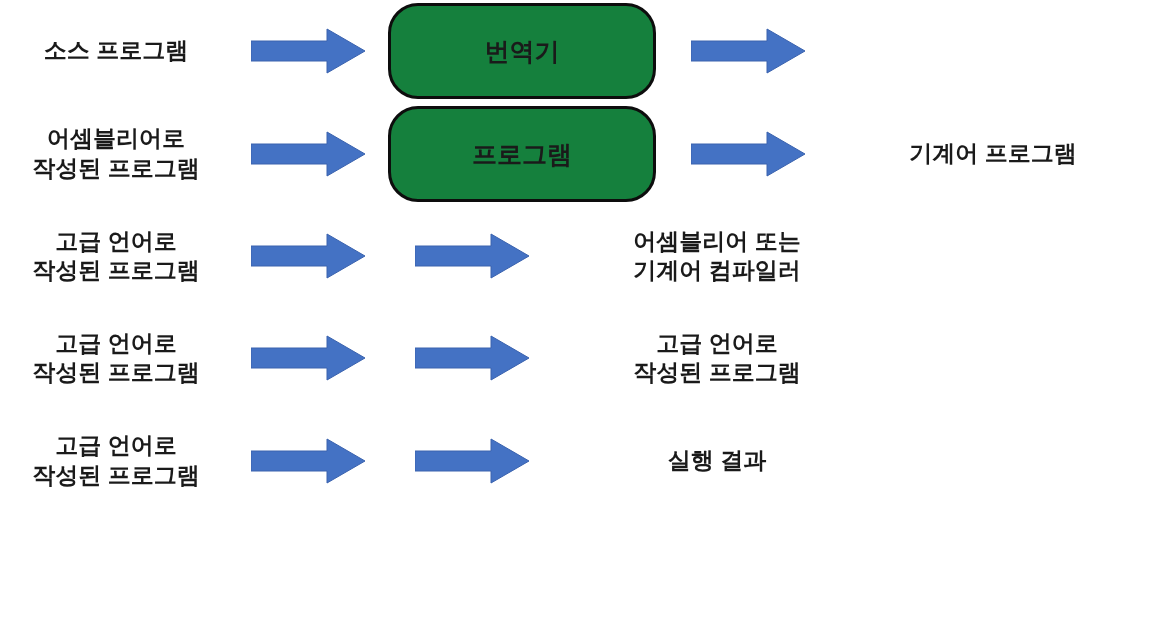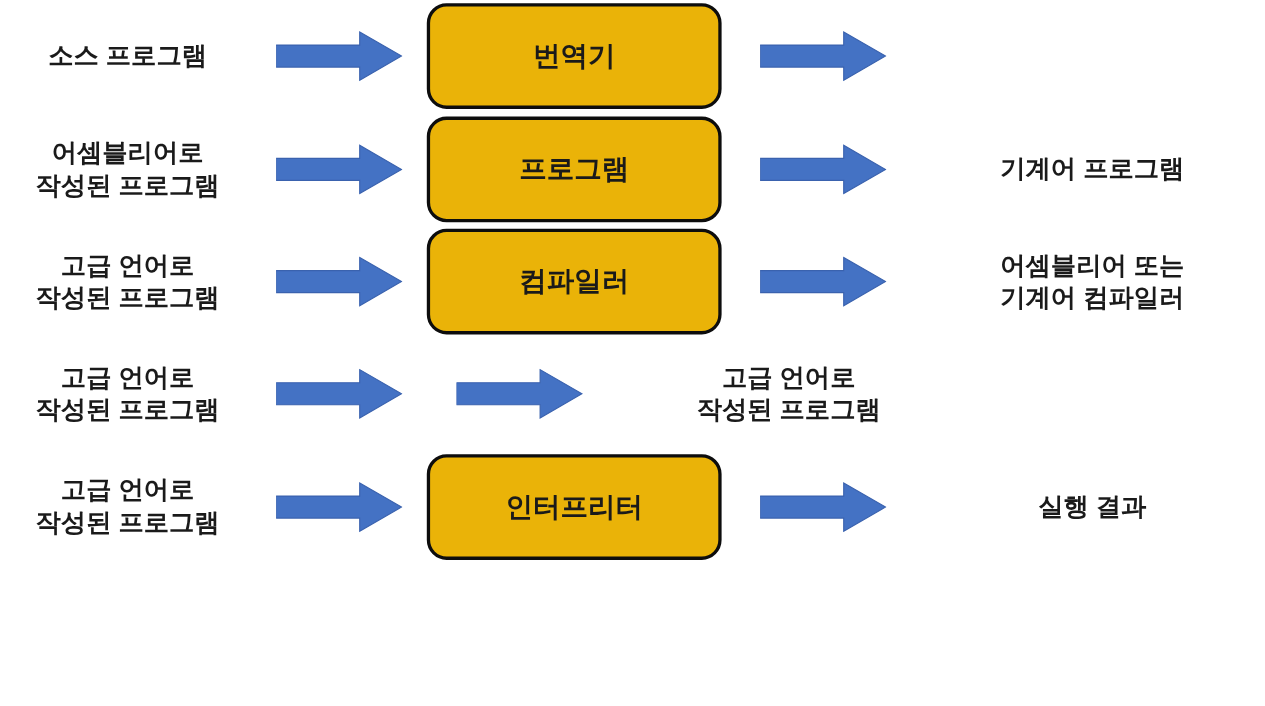--- a/index.html
+++ b/index.html
@@ -37,23 +37,23 @@
     letter-spacing: 0px;
   }
   .input-cell  { width: 232px; }
   .arrow-cell  { width: 152px; }
   .box-cell    { width: 276px; }
   .arrow-cell2 { width: 176px; }
   .output-cell { width: 314px; }
   .processor-box {
     width: 268px;
     height: 96px;
-    background: #eab308;
+    background: #15803d;
     border: 3px solid #0d0d0d;
-    border-radius: 18px;
+    border-radius: 30px;
     display: flex;
     align-items: center;
     justify-content: center;
   }
   .processor-box .label {
     font-size: 25px;
   }
   .arrow-svg { display: block; }
 </style>
 </head>
@@ -110,25 +110,20 @@
   <div class="flow-row">
     <div class="cell input-cell">
       <span class="label">고급 언어로
 작성된 프로그램</span>
     </div>
     <div class="cell arrow-cell">
       <svg class="arrow-svg" width="115" height="46" viewBox="0 0 115 46">
         <polygon points="0,13 76,13 76,1 114,23 76,45 76,33 0,33" stroke="#3A62AE" stroke-width="1" fill="#4472C4"></polygon>
       </svg>
     </div>
-    <div class="cell box-cell">
-      <div class="processor-box">
-        <span class="label">컴파일러</span>
-      </div>
-    </div>
     <div class="cell arrow-cell2">
       <svg class="arrow-svg" width="115" height="46" viewBox="0 0 115 46">
         <polygon points="0,13 76,13 76,1 114,23 76,45 76,33 0,33" stroke="#3A62AE" stroke-width="1" fill="#4472C4"></polygon>
       </svg>
     </div>
     <div class="cell output-cell">
       <span class="label">어셈블리어 또는
 기계어 컴파일러</span>
     </div>
   </div>
@@ -157,25 +152,20 @@
   <div class="flow-row">
     <div class="cell input-cell">
       <span class="label">고급 언어로
 작성된 프로그램</span>
     </div>
     <div class="cell arrow-cell">
       <svg class="arrow-svg" width="115" height="46" viewBox="0 0 115 46">
         <polygon points="0,13 76,13 76,1 114,23 76,45 76,33 0,33" stroke="#3A62AE" stroke-width="1" fill="#4472C4"></polygon>
       </svg>
     </div>
-    <div class="cell box-cell">
-      <div class="processor-box">
-        <span class="label">인터프리터</span>
-      </div>
-    </div>
     <div class="cell arrow-cell2">
       <svg class="arrow-svg" width="115" height="46" viewBox="0 0 115 46">
         <polygon points="0,13 76,13 76,1 114,23 76,45 76,33 0,33" stroke="#3A62AE" stroke-width="1" fill="#4472C4"></polygon>
       </svg>
     </div>
     <div class="cell output-cell">
       <span class="label">실행 결과</span>
     </div>
   </div>
 

